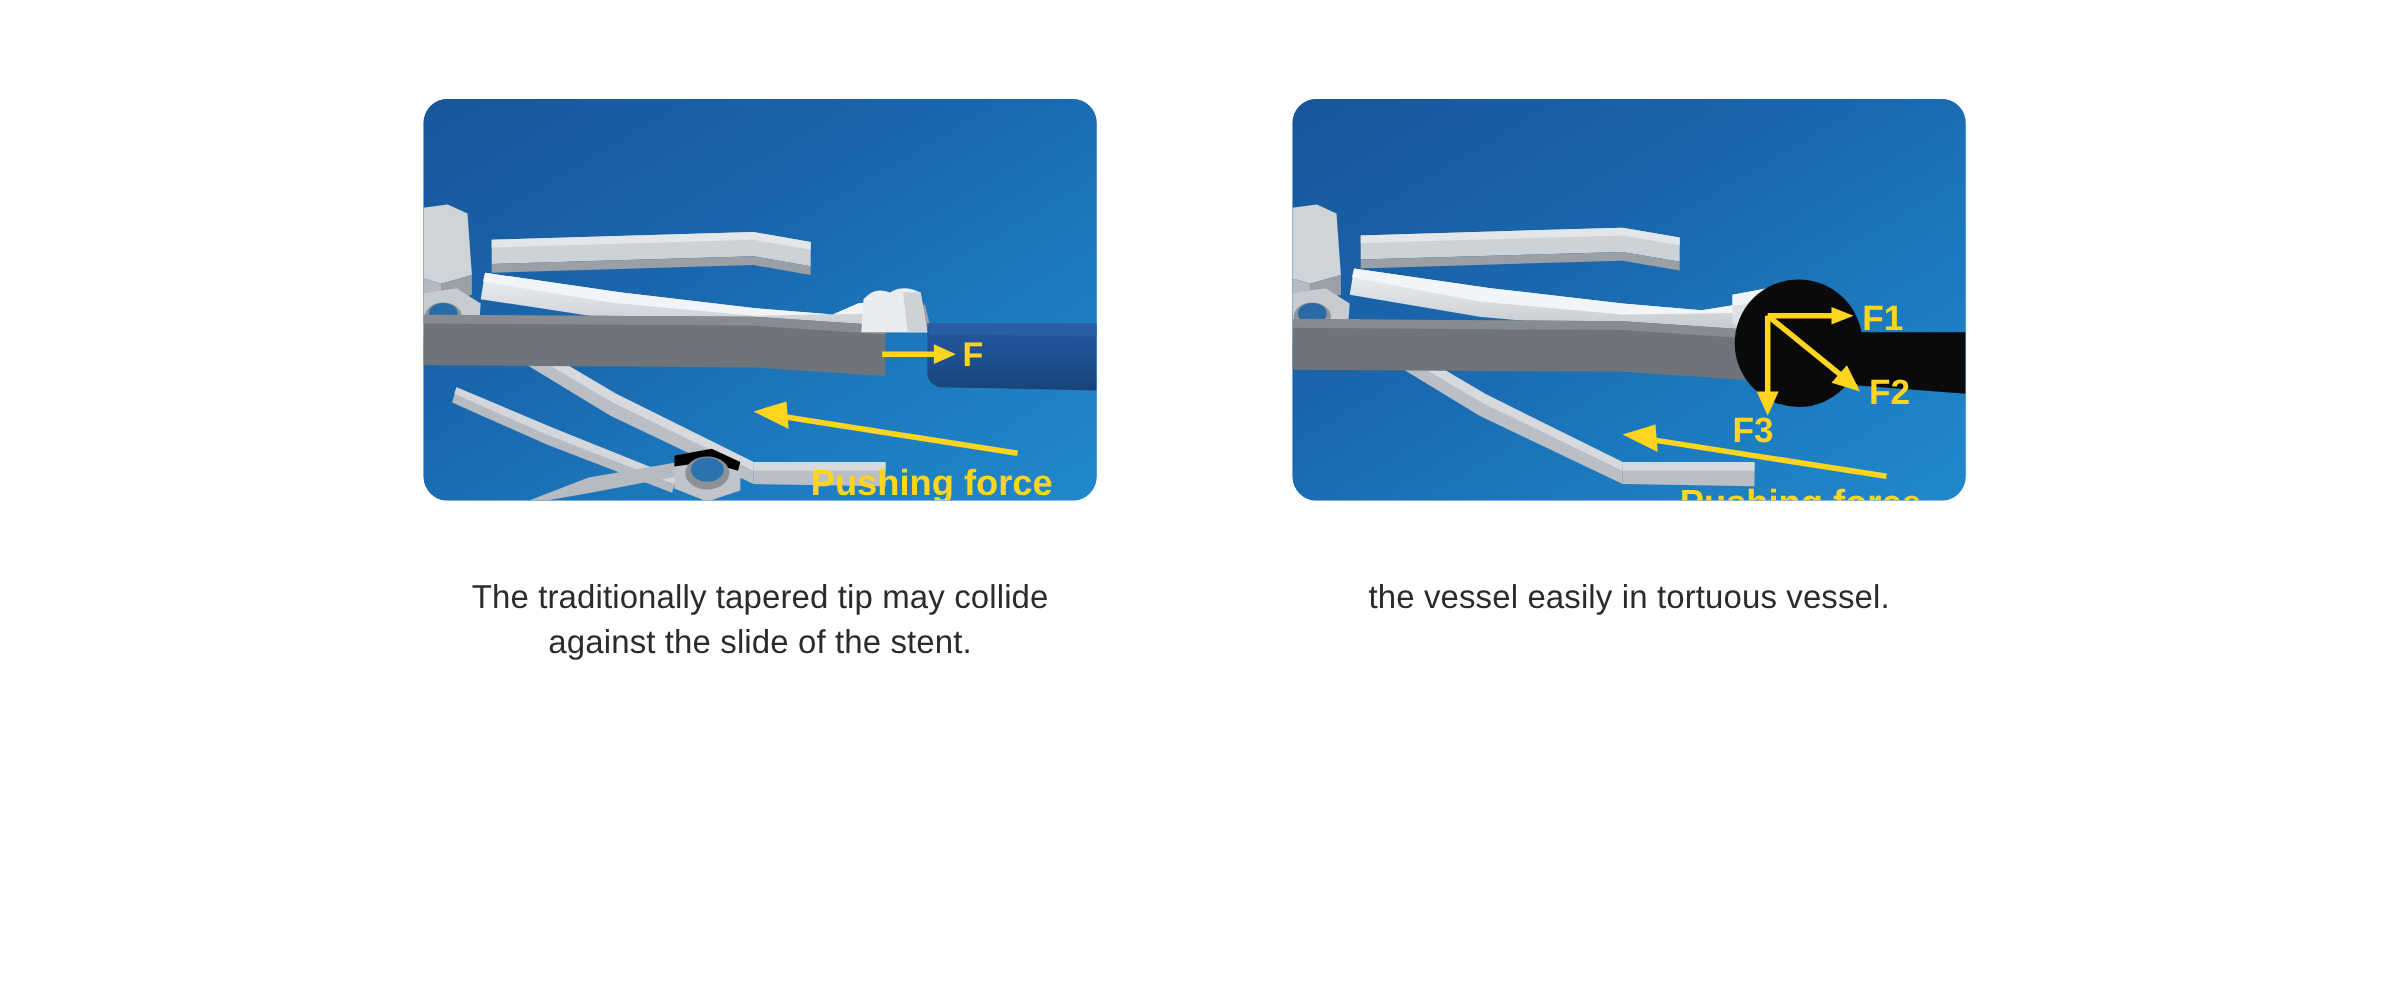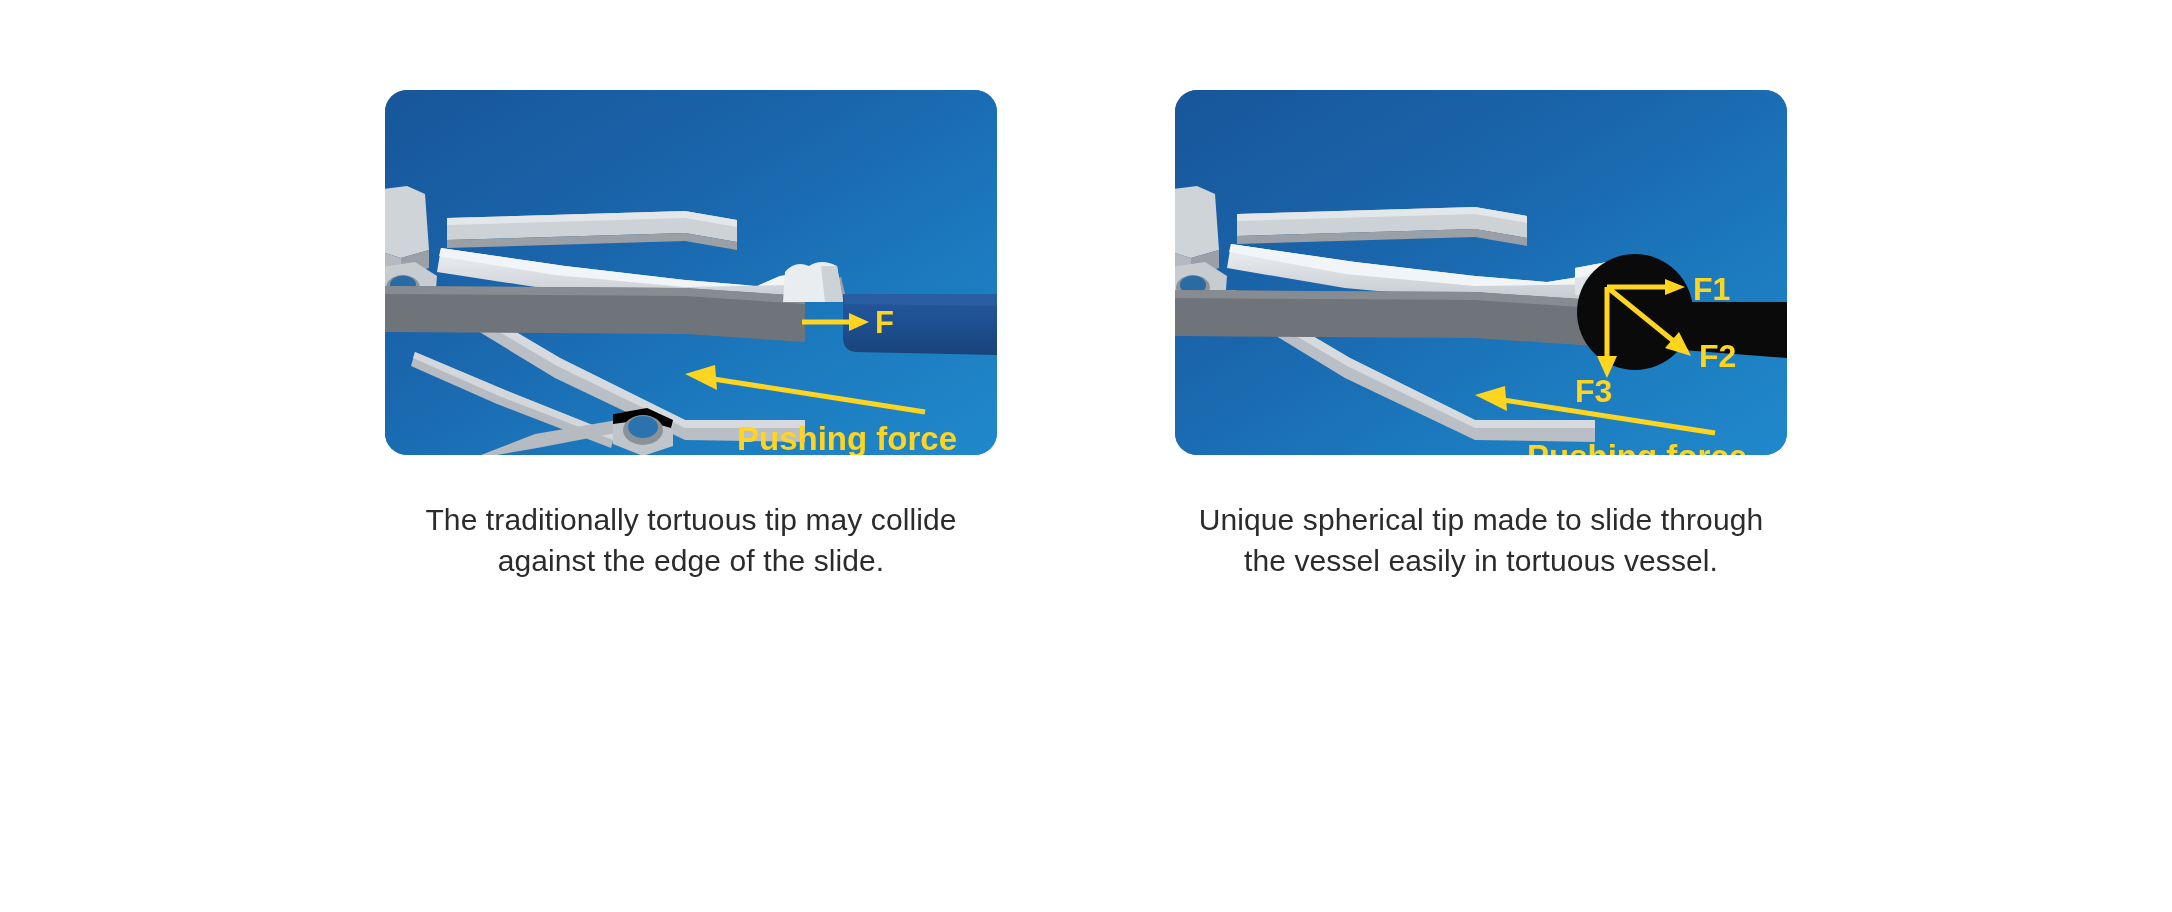--- a/index.html
+++ b/index.html
@@ -23,20 +23,21 @@
     gap: 178px;
     padding-top: 90px;
     box-sizing: border-box;
   }
 
   .panel-block {
     width: 612px;
     display: flex;
     flex-direction: column;
     align-items: center;
+    gap: 24px;
   }
 
   .illustration {
     position: relative;
     width: 612px;
     height: 365px;
     border-radius: 22px;
     overflow: hidden;
     background: linear-gradient(125deg, #18569a 0%, #1a66ad 38%, #1c79bd 68%, #2089cb 100%);
   }
@@ -160,22 +161,22 @@
 
         <g>
           <line x1="540" y1="322" x2="322" y2="288" stroke="#FFD520" stroke-width="5"></line>
           <polygon points="330,275 300,284 332,300" fill="#FFD520"></polygon>
         </g>
         <text x="352" y="360" fill="#FFD520" font-family="Liberation Sans, sans-serif" font-size="33" font-weight="bold">Pushing force</text>
       </svg>
     </div>
 
     <div class="caption">
-      <span class="ln">The traditionally tortuous tip may collide</span>
-      <span class="ln">against the edge of the slide.</span>
+      <span class="ln">The traditionally tapered tip may collide</span>
+      <span class="ln">against the slide of the stent.</span>
     </div>
   </div>
 
   <div class="panel-block">
 
     <div class="illustration">
       <svg viewBox="0 0 612 365" xmlns="http://www.w3.org/2000/svg">
         <defs>
           <linearGradient id="bgR" x1="0" y1="0" x2="1" y2="1">
             <stop offset="0" stop-color="#18569a"></stop>
@@ -264,18 +265,17 @@
 
         <g>
           <line x1="540" y1="343" x2="322" y2="309" stroke="#FFD520" stroke-width="5"></line>
           <polygon points="330,296 300,305 332,321" fill="#FFD520"></polygon>
         </g>
         <text x="352" y="378" fill="#FFD520" font-family="Liberation Sans, sans-serif" font-size="33" font-weight="bold">Pushing force</text>
       </svg>
     </div>
 
     <div class="caption">
-      <span class="ln">Unique spherical tip made to slide through</span>
       <span class="ln">the vessel easily in tortuous vessel.</span>
     </div>
   </div>
 
 </div>
 
 </body></html>

